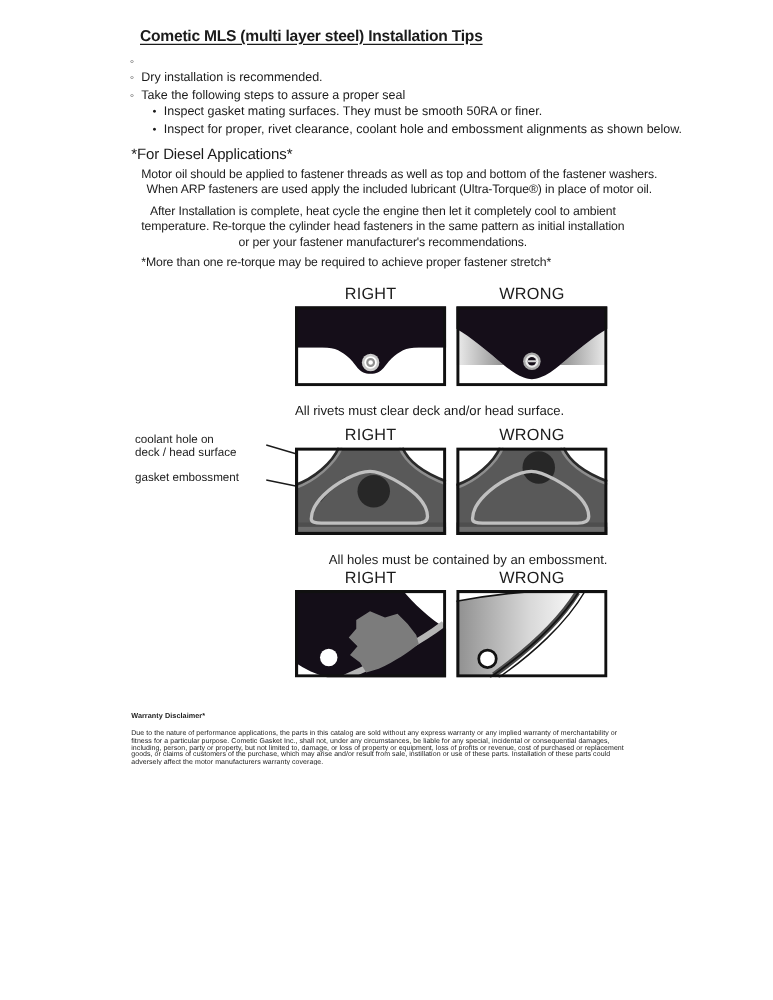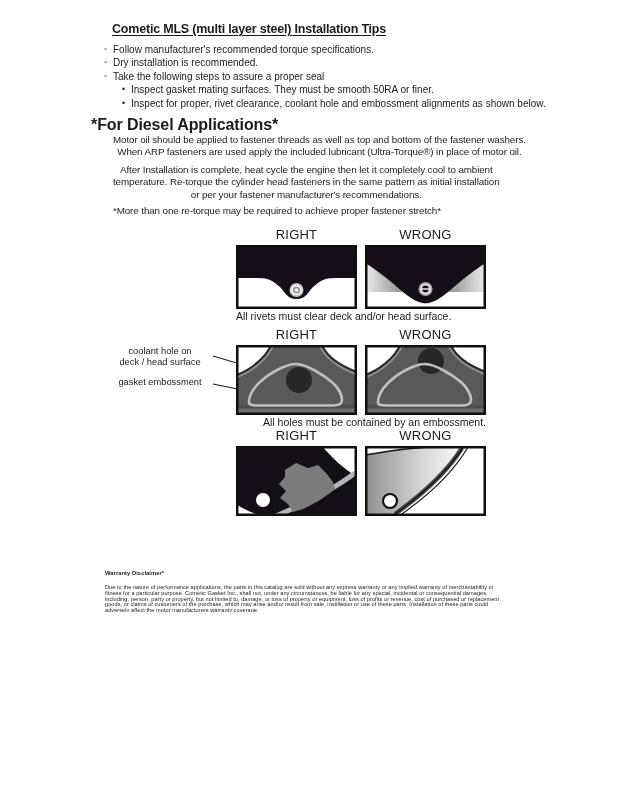--- a/index.html
+++ b/index.html
@@ -8,34 +8,34 @@
   .abs { position:absolute; }
 
   .title { left:112px; top:22px; font-size:12.5px; font-weight:bold; letter-spacing:-0.2px;
            text-decoration:underline; text-underline-offset:2px; }
 
   .tips { left:104px; top:43px; font-size:10px; line-height:13.4px; }
   .bullet-row { display:flex; align-items:flex-start; }
   .bullet-row.sub { padding-left:18px; }
   .b-icon { width:9px; flex:0 0 9px; font-size:9px; line-height:13.4px; }
 
-  .diesel-h { left:91px; top:116px; font-size:16px; font-weight:bold; letter-spacing:-0.1px; }
+  .diesel-h { left:105px; top:116px; font-size:12px; font-weight:normal; letter-spacing:-0.1px; }
   .para { left:113px; font-size:9.8px; line-height:12.3px; letter-spacing:-0.1px; white-space:pre-line;text-align:center; }
   .p1 { top:134px; } .p2 { top:164px; } .note { top:205px; }
 
   .figures { left:236px; top:227px; width:250px; }
   .fig-h { display:flex; gap:8px; margin-bottom:3px; }
   .fig-h span { width:121px; text-align:center; font-size:13px; line-height:15px; letter-spacing:0.2px; }
   .fig-panels { display:flex; gap:8px; }
   .fig-panels svg { display:block; }
-  .fig-cap { font-size:10.5px; line-height:12px; margin-top:1px; white-space:pre-line; }
+  .fig-cap { font-size:10.5px; line-height:12px; margin-top:14px; white-space:pre-line; }
   .cap-center { text-align:right; }
   .rowgap2 { margin-top:5px; } .rowgap3 { margin-top:0; }
 
-  .side-label { position:absolute; width:104px; left:108px; text-align:center;
+  .side-label { position:absolute; width:104px; left:108px; text-align:left;
                 font-size:9.3px; line-height:10.5px; white-space:pre-line; }
   .lbl-coolant { top:346px; }
   .lbl-emboss  { top:377px; }
   .leader-svg  { position:absolute; left:108px; top:348px; }
 
   .disclaimer { left:105px; top:571px; width:466px; font-size:5.6px; line-height:5.85px; letter-spacing:0.05px; }
   .disc-h { font-size:5.8px; font-weight:bold; margin:0 0 8px 0; }
   .disc-p { margin:0 0 6.4px 0; white-space:pre-line; }
 
   .footer-code { left:394px; top:757px; font-size:13px; letter-spacing:0.3px; }
@@ -43,21 +43,20 @@
 </head>
 <body>
 
 <div class="page">
 
   <div class="abs title">Cometic MLS (multi layer steel) Installation Tips</div>
 
   <div class="abs tips">
     <div class="bullet-row">
       <span class="b-icon">◦</span>
-      <span>Follow manufacturer's recommended torque specifications.</span>
     </div>
     <div class="bullet-row">
       <span class="b-icon">◦</span>
       <span>Dry installation is recommended.</span>
     </div>
     <div class="bullet-row">
       <span class="b-icon">◦</span>
       <span>Take the following steps to assure a proper seal</span>
     </div>
     <div class="bullet-row sub">

